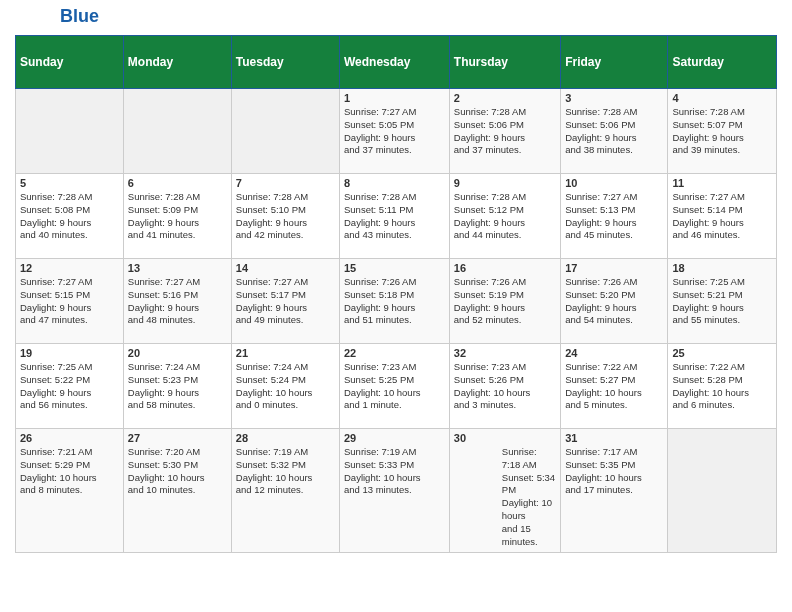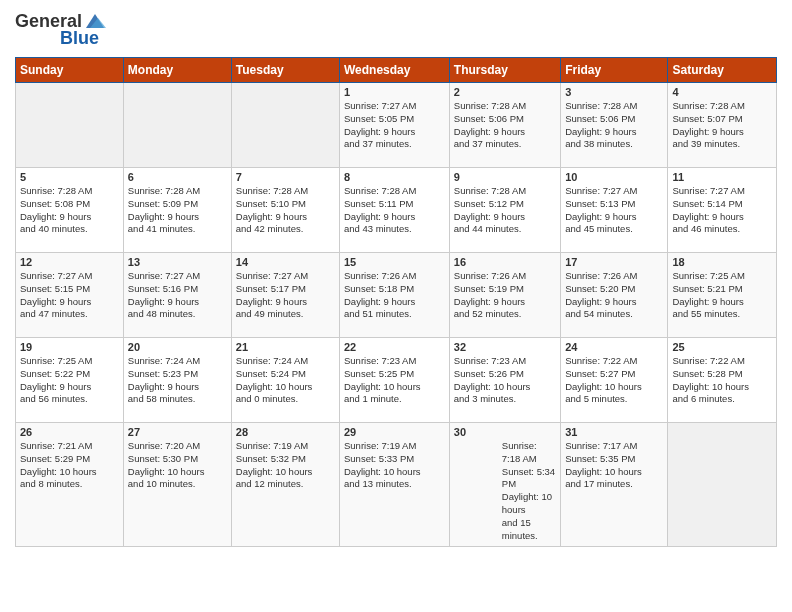--- a/index.html
+++ b/index.html
@@ -52,23 +52,23 @@
     .location {
       font-size: 14px;
       color: #555;
     }
     .calendar {
       width: 100%;
       border-collapse: collapse;
       border: 1px solid #ccc;
     }
     .calendar th {
-      background-color: #c2410c;
+      background-color: #15803d;
       color: white;
-      padding: 5px 4px;
+      padding: 19px 4px;
       font-size: 12px;
       text-align: left;
       border: 1px solid #1e5a9a;
     }
     .calendar td {
       vertical-align: top;
       border: 1px solid #ccc;
       padding: 3px 4px;
       font-size: 10px;
       color: #333;
@@ -95,27 +95,20 @@
       background-color: #f0f0f0 !important;
     }
   </style>
 </head>
 <body>
 
 <div class="page">
   <div class="header">
     <div class="logo">
       <div style="display:flex; flex-direction:column; align-items:flex-start;">
-        <div style="display:flex; align-items:center;">
-          <span class="logo-text-general">General</span>
-          <svg class="logo-icon" viewBox="0 0 22 22" xmlns="http://www.w3.org/2000/svg">
-            <polygon points="2,18 11,4 20,18" fill="#1a5fa8" opacity="0.85"></polygon>
-            <polygon points="6,18 14,8 22,18" fill="#4a9fd4" opacity="0.7"></polygon>
-          </svg>
-        </div>
         <span class="logo-text-blue" style="margin-top:-4px;margin-left:45px;">Blue</span>
       </div>
     </div>
     <div class="title-section">
     </div>
   </div>
 
   <table class="calendar">
     <thead>
       <tr>

